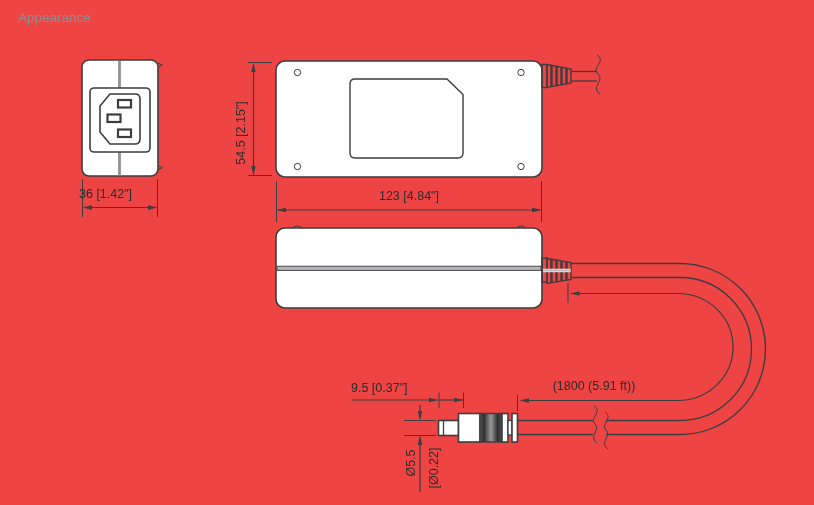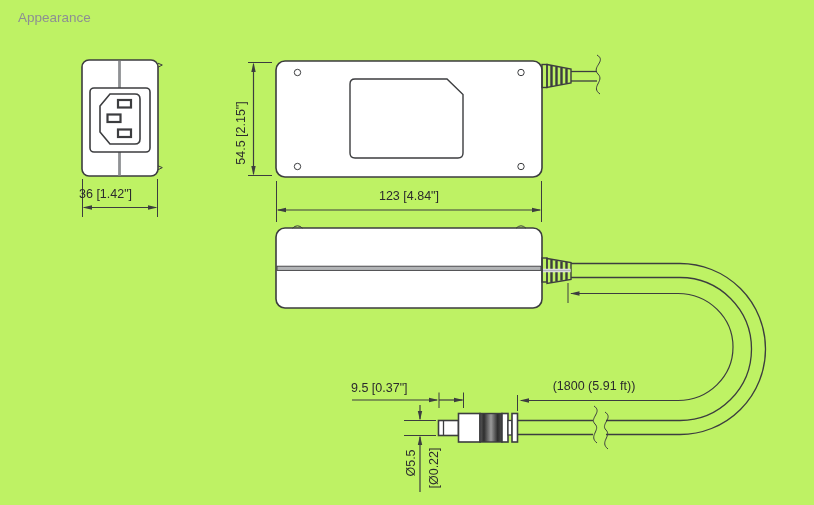--- a/index.html
+++ b/index.html
@@ -1,16 +1,16 @@
 <!DOCTYPE html>
 <html><head>
 <meta charset="utf-8">
 <style>
   html,body{margin:0;padding:0;background:#ffffff;}
-  .page{position:relative;width:814px;height:505px;background:#bef264;overflow:hidden;
+  .page{position:relative;width:814px;height:505px;background:#ef4444;overflow:hidden;
         font-family:"Liberation Sans",sans-serif;}
   svg text{font-family:"Liberation Sans",sans-serif;fill:#2b2b2d;font-size:12.5px;}
   svg text.title{font-size:13.5px;fill:#8d8f92;}
   .ln{stroke:#3c3d3f;fill:none;}
   .outline{stroke:#3c3d3f;stroke-width:1.6;fill:#fff;}
   .thin{stroke:#3c3d3f;stroke-width:1;fill:none;}
   .dim{stroke:#3c3d3f;stroke-width:1.2;fill:none;}
   .arrow{fill:#3c3d3f;stroke:none;}
   .rib{stroke:#3c3d3f;stroke-width:2.4;fill:none;}
 </style>

